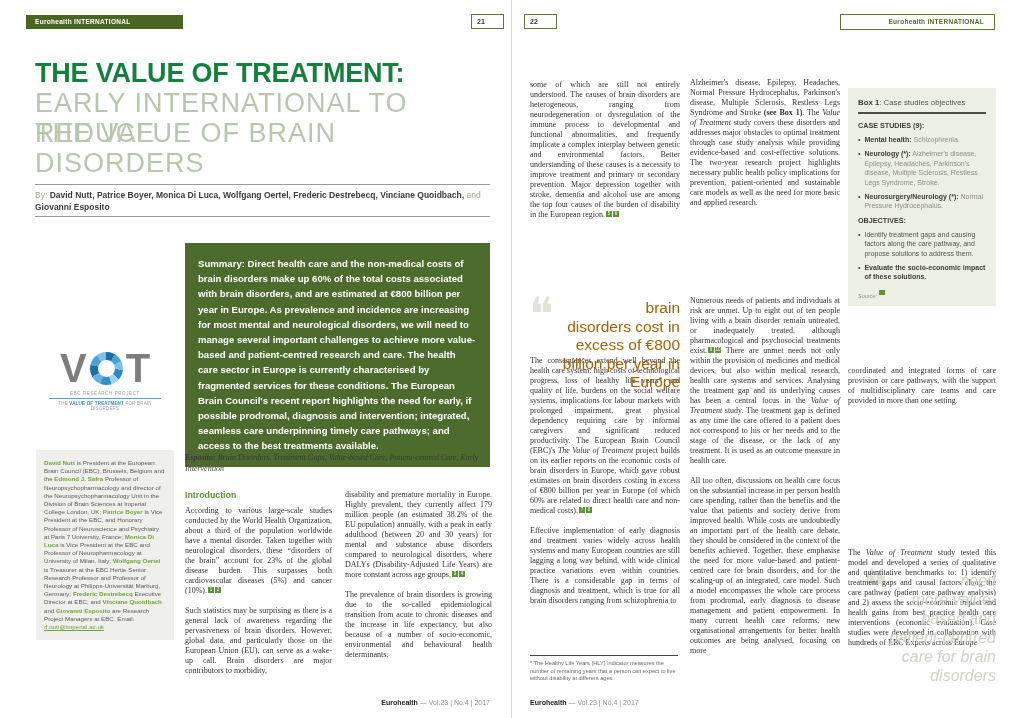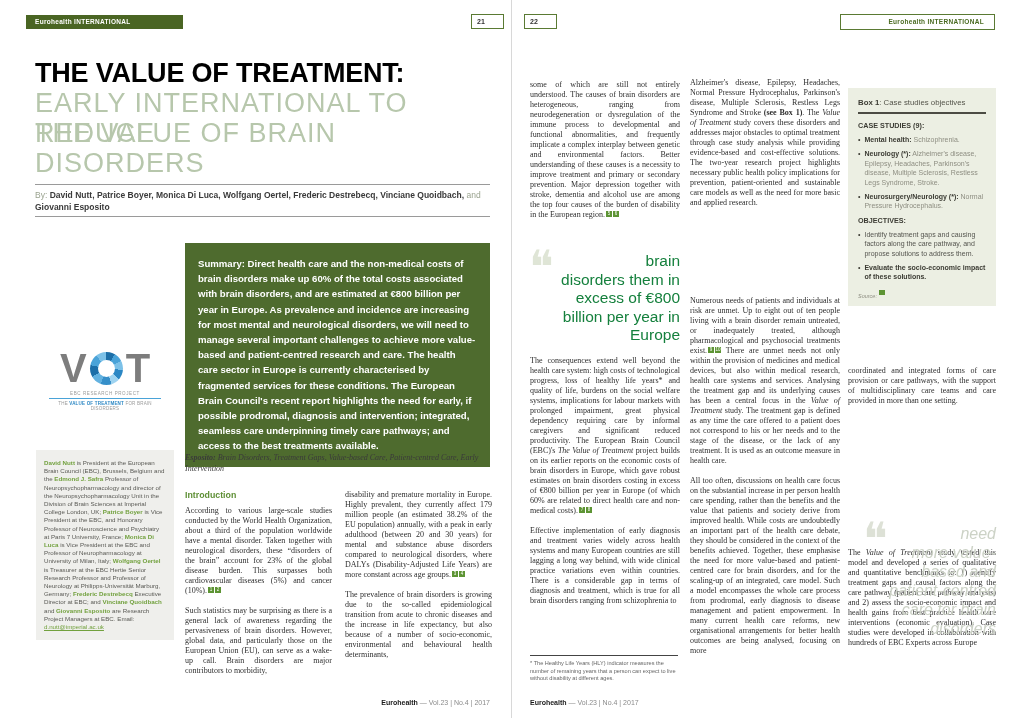--- a/index.html
+++ b/index.html
@@ -10,21 +10,21 @@
 
   
   .badge-solid{background:#4a6523;color:#fff;font-size:6.5px;font-weight:bold;
                letter-spacing:.3px;padding:3px 0 3px 9px;width:148px;height:8px;line-height:8px;}
   .badge-outline{border:1px solid #5a7a33;color:#4a6b22;font-size:6.5px;font-weight:bold;
                  letter-spacing:.3px;padding:3px 10px 3px 0;width:143px;height:8px;line-height:8px;text-align:right;}
   .pagenum{border:1px solid #5a7a33;background:#fff;color:#333;font-size:7px;font-weight:bold;
            width:26px;height:9px;line-height:9px;padding:2px 0 2px 5px;}
 
   
-  .title-bold{font-size:27px;font-weight:bold;color:#000000;letter-spacing:-.2px;}
+  .title-bold{font-size:27px;font-weight:bold;color:#15803d;letter-spacing:-.2px;}
   .title-light{font-size:27px;font-weight:normal;color:#b7c7ac;letter-spacing:1px;line-height:30px;}
 
   .rule{background:#9a9a9a;height:1px;}
   .byline{font-size:8.5px;color:#333;line-height:12px;}
   .byline .sl{color:#9aa38f;}
   .byline .sb{font-weight:bold;color:#3a3a3a;}
 
   .summary{background:#4e6b2e;color:#ffffff;font-size:9.6px;line-height:15.2px;
            padding:13px 13px;font-weight:bold;}
   .summary .sb{font-weight:bold;}
@@ -133,23 +133,23 @@
 
   <div>
     <div class="abs pagenum" style="left:524px;top:14px;">22</div>
     <div class="abs badge-outline" style="left:840px;top:14px;">Eurohealth INTERNATIONAL</div>
 
     <div class="abs body-col" style="left:530px;top:80px;width:150px;">
       <p><span>some of which are still not entirely understood. The causes of brain disorders are heterogeneous, ranging from neurodegeneration or dysregulation of the immune process to developmental and functional abnormalities, and frequently implicate a complex interplay between genetic and environmental factors. Better understanding of these causes is a necessity to improve treatment and primary or secondary prevention. Major depression together with stroke, dementia and alcohol use are among the top four causes of the burden of disability in the European region.</span><span class="ref">5</span><span class="ref">6</span></p>
     </div>
     <div class="abs pq" style="left:527px;top:252px;width:153px;height:96px;">
       <span class="pq-mark" style="left:2px;top:-12px;color:#dfe5d6;">❝</span>
-      <div class="pq-lines" style="color:#15803d;">
+      <div class="pq-lines" style="color:#a16207;margin-top:47px;">
           <div>brain</div>
-          <div>disorders them in</div>
+          <div>disorders cost in</div>
           <div>excess of €800</div>
           <div>billion per year in</div>
           <div>Europe</div>
         </div>
     </div>
     <div class="abs body-col" style="left:530px;top:356px;width:150px;">
       <p><span>The consequences extend well beyond the health care system: high costs of technological progress, loss of healthy life years* and quality of life, burdens on the social welfare systems, implications for labour markets with prolonged impairment, great physical dependency requiring care by informal caregivers and significant reduced productivity. The European Brain Council (EBC)'s </span><span class="si">The Value of Treatment</span><span> project builds on its earlier reports on the economic costs of brain disorders in Europe, which gave robust estimates on brain disorders costing in excess of €800 billion per year in Europe (of which 60% are related to direct health care and non-medical costs).</span><span class="ref">7</span><span class="ref">8</span></p>
       <p><span>Effective implementation of early diagnosis and treatment varies widely across health systems and many European countries are still lagging a long way behind, with wide clinical practice variations even within countries. There is a considerable gap in terms of diagnosis and treatment, which is true for all brain disorders ranging from schizophrenia to</span></p>
     </div>
     <div class="abs footnote-rule" style="left:530px;top:655px;width:148px;"></div>

